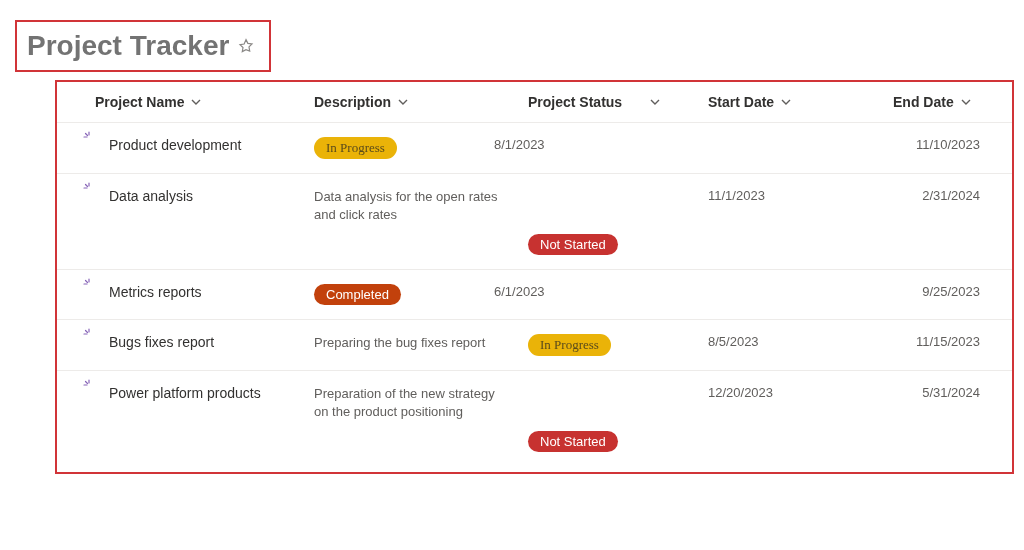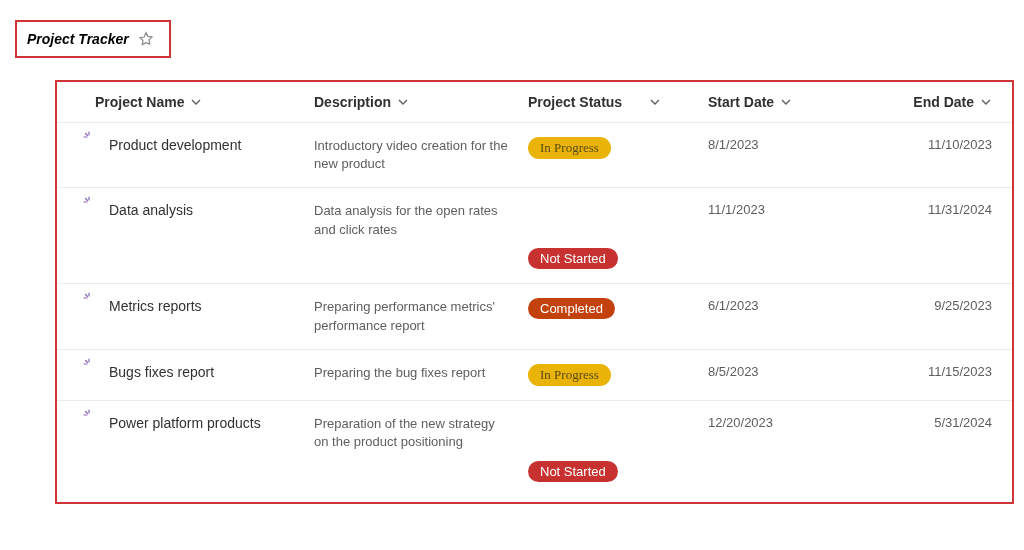--- a/index.html
+++ b/index.html
@@ -15,24 +15,23 @@
       position: absolute;
       top: 20px;
       left: 15px;
       border: 2px solid #d13438;
       padding: 8px 14px 8px 10px;
       display: flex;
       align-items: center;
       gap: 8px;
     }
     .page-title {
-      font-size: 14px;
+      font-size: 28px;
       font-weight: 600;
-      color: #000000;
-      font-style: italic;
+      color: #737373;
     }
     .star-icon svg { display: block; }
     .list-wrap {
       position: absolute;
       top: 80px;
       left: 55px;
       right: 10px;
       border: 2px solid #d13438;
       padding-bottom: 6px;
     }
@@ -48,34 +47,34 @@
       font-size: 14px;
       font-weight: 600;
       color: #323130;
       cursor: pointer;
     }
     .chev-icon svg { display: block; }
     .col-name { width: 257px; padding-left: 38px; }
     .col-desc { width: 214px; }
     .col-status { width: 180px; gap: 27px; }
     .col-start { width: 185px; }
-    .col-end { flex: 1; padding-right: 20px; justify-content: flex-end; }
+    .col-end { flex: 1; justify-content: flex-start; }
     .row {
       display: flex;
       padding: 14px 0;
       border-bottom: 1px solid #edebe9;
       font-size: 14px;
       color: #323130;
     }
     .row:last-child { border-bottom: none; }
     .cell { display: flex; align-items: flex-start; }
     .cell.col-name { padding-left: 28px; gap: 14px; align-items: flex-start; }
     .cell.col-desc { color: #605e5c; font-size: 13px; line-height: 1.4; padding-right: 18px; }
     .cell.col-start, .cell.col-end { color: #605e5c; font-size: 13px; }
-    .cell.col-end { justify-content: flex-end; padding-right: 20px; }
+    .cell.col-end { justify-content: flex-end; padding-right: 32px; }
     .new-dot {
       width: 10px; height: 10px;
       position: relative;
       flex-shrink: 0;
     }
     .new-dot svg { position: absolute; top: -6px; left: -2px; }
     .status-pill {
       display: inline-flex;
       align-items: center;
       padding: 3px 12px;
@@ -151,21 +150,20 @@
             <svg width="12" height="12" viewBox="0 0 12 12">
               <g stroke="#8764b8" stroke-width="1.2" stroke-linecap="round">
                 <line x1="6" y1="1" x2="6" y2="4"></line>
                 <line x1="1" y1="6" x2="4" y2="6"></line>
                 <line x1="2.5" y1="2.5" x2="4.5" y2="4.5"></line>
               </g>
             </svg>
           </span>
           <span>Product development</span>
         </div>
-        <div class="cell col-desc">Introductory video creation for the new product</div>
         <div class="cell col-status">
           <span class="status-pill in-progress">In Progress</span>
         </div>
         <div class="cell col-start">8/1/2023</div>
         <div class="cell col-end">11/10/2023</div>
       </div>
       <div class="row">
         <div class="cell col-name">
           <span class="new-dot">
             <svg width="12" height="12" viewBox="0 0 12 12">
@@ -176,36 +174,35 @@
               </g>
             </svg>
           </span>
           <span>Data analysis</span>
         </div>
         <div class="cell col-desc">Data analysis for the open rates and click rates</div>
         <div class="cell col-status">
           <span class="status-pill not-started">Not Started</span>
         </div>
         <div class="cell col-start">11/1/2023</div>
-        <div class="cell col-end">11/31/2024</div>
+        <div class="cell col-end">2/31/2024</div>
       </div>
       <div class="row">
         <div class="cell col-name">
           <span class="new-dot">
             <svg width="12" height="12" viewBox="0 0 12 12">
               <g stroke="#8764b8" stroke-width="1.2" stroke-linecap="round">
                 <line x1="6" y1="1" x2="6" y2="4"></line>
                 <line x1="1" y1="6" x2="4" y2="6"></line>
                 <line x1="2.5" y1="2.5" x2="4.5" y2="4.5"></line>
               </g>
             </svg>
           </span>
           <span>Metrics reports</span>
         </div>
-        <div class="cell col-desc">Preparing performance metrics' performance report</div>
         <div class="cell col-status">
           <span class="status-pill completed">Completed</span>
         </div>
         <div class="cell col-start">6/1/2023</div>
         <div class="cell col-end">9/25/2023</div>
       </div>
       <div class="row">
         <div class="cell col-name">
           <span class="new-dot">
             <svg width="12" height="12" viewBox="0 0 12 12">

